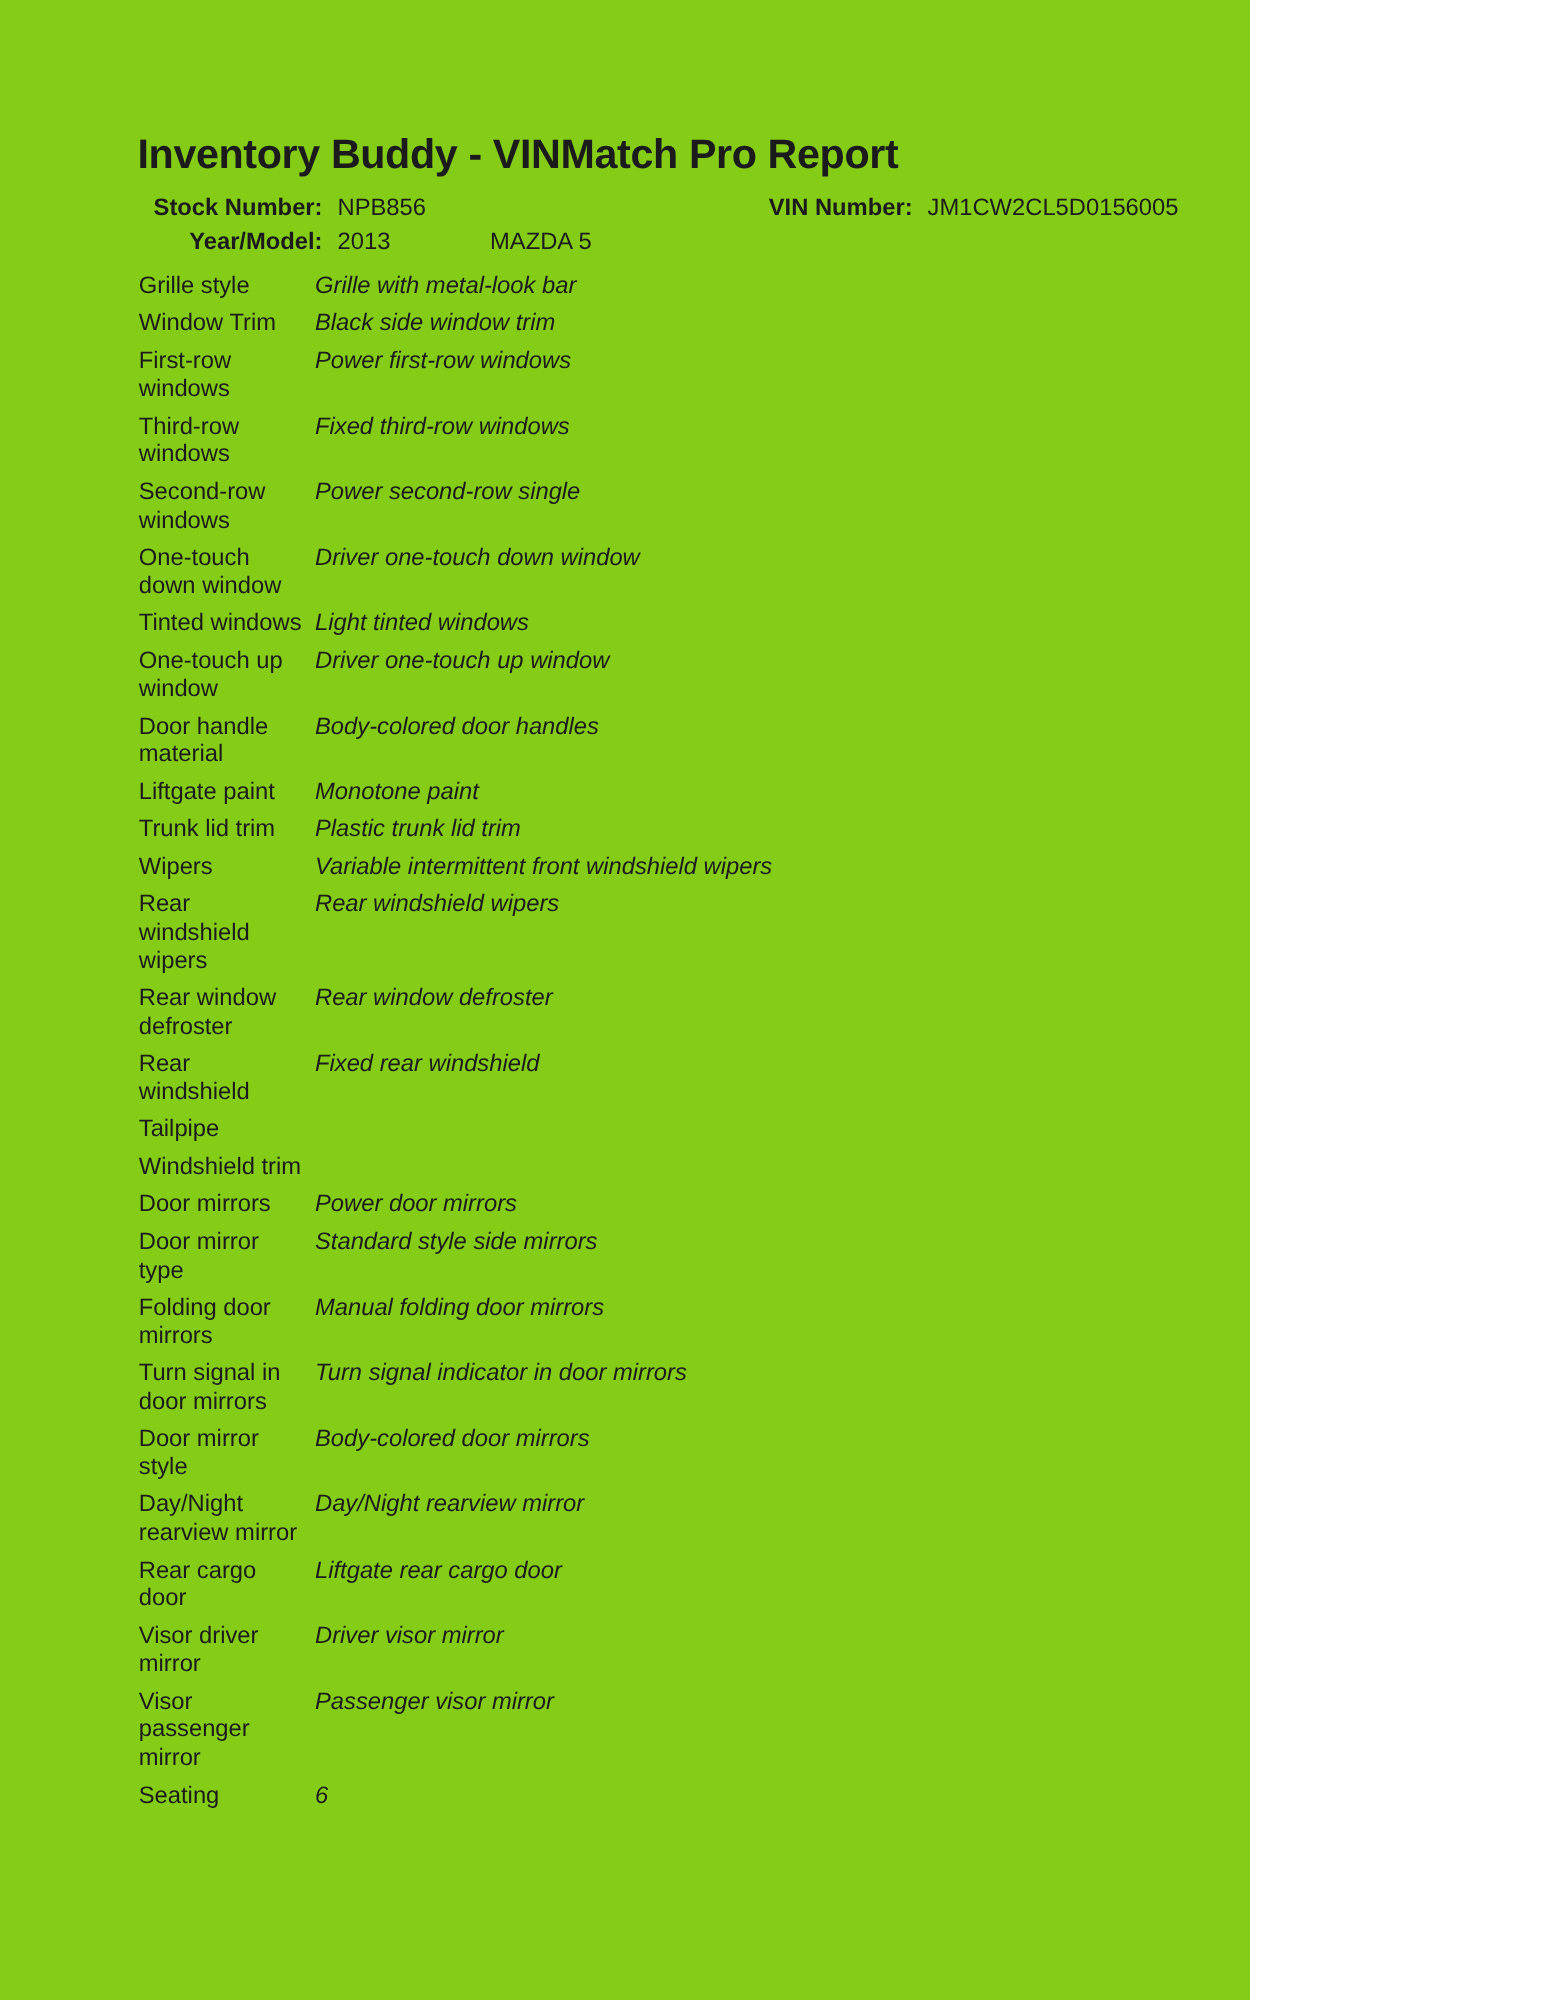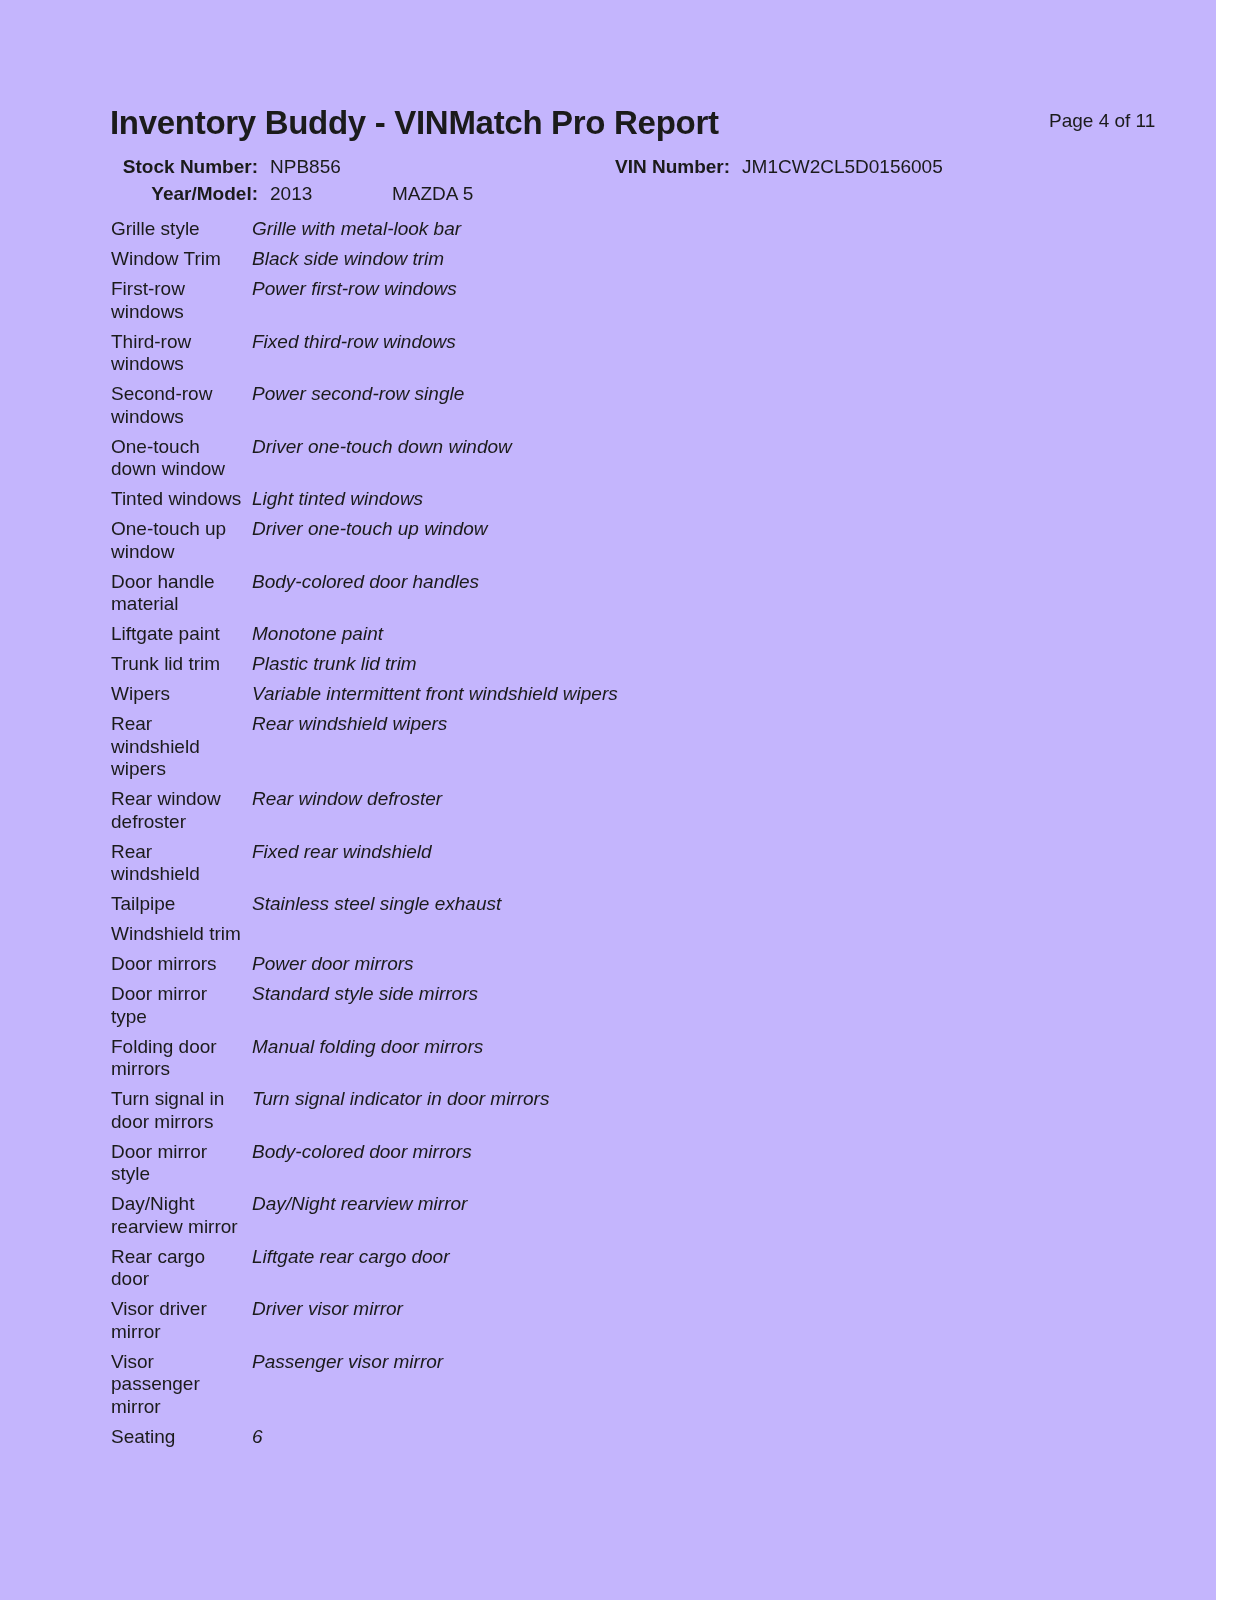--- a/index.html
+++ b/index.html
@@ -1,20 +1,20 @@
 <!DOCTYPE html>
 <html><head>
 <meta charset="utf-8">
 <style>
   html, body { margin: 0; padding: 0; background: #ffffff; }
   .page {
     position: relative;
-    width: 1216px;
+    width: 1000px;
     height: 1600px;
-    background: #c4b5fd;
+    background: #84cc16;
     font-family: "Liberation Sans", sans-serif;
     color: #1b1b1b;
     overflow: hidden;
   }
   .report-title {
     position: absolute;
     left: 110px;
     top: 104px;
     font-size: 33px;
     font-weight: bold;
@@ -171,21 +171,20 @@
     </div>
 
     <div class="spec-row">
       <div class="spec-label">Rear
 windshield</div>
       <div class="spec-value">Fixed rear windshield</div>
     </div>
 
     <div class="spec-row">
       <div class="spec-label">Tailpipe</div>
-      <div class="spec-value">Stainless steel single exhaust</div>
     </div>
 
     <div class="spec-row">
       <div class="spec-label">Windshield trim</div>
     </div>
 
     <div class="spec-row">
       <div class="spec-label">Door mirrors</div>
       <div class="spec-value">Power door mirrors</div>
     </div>

